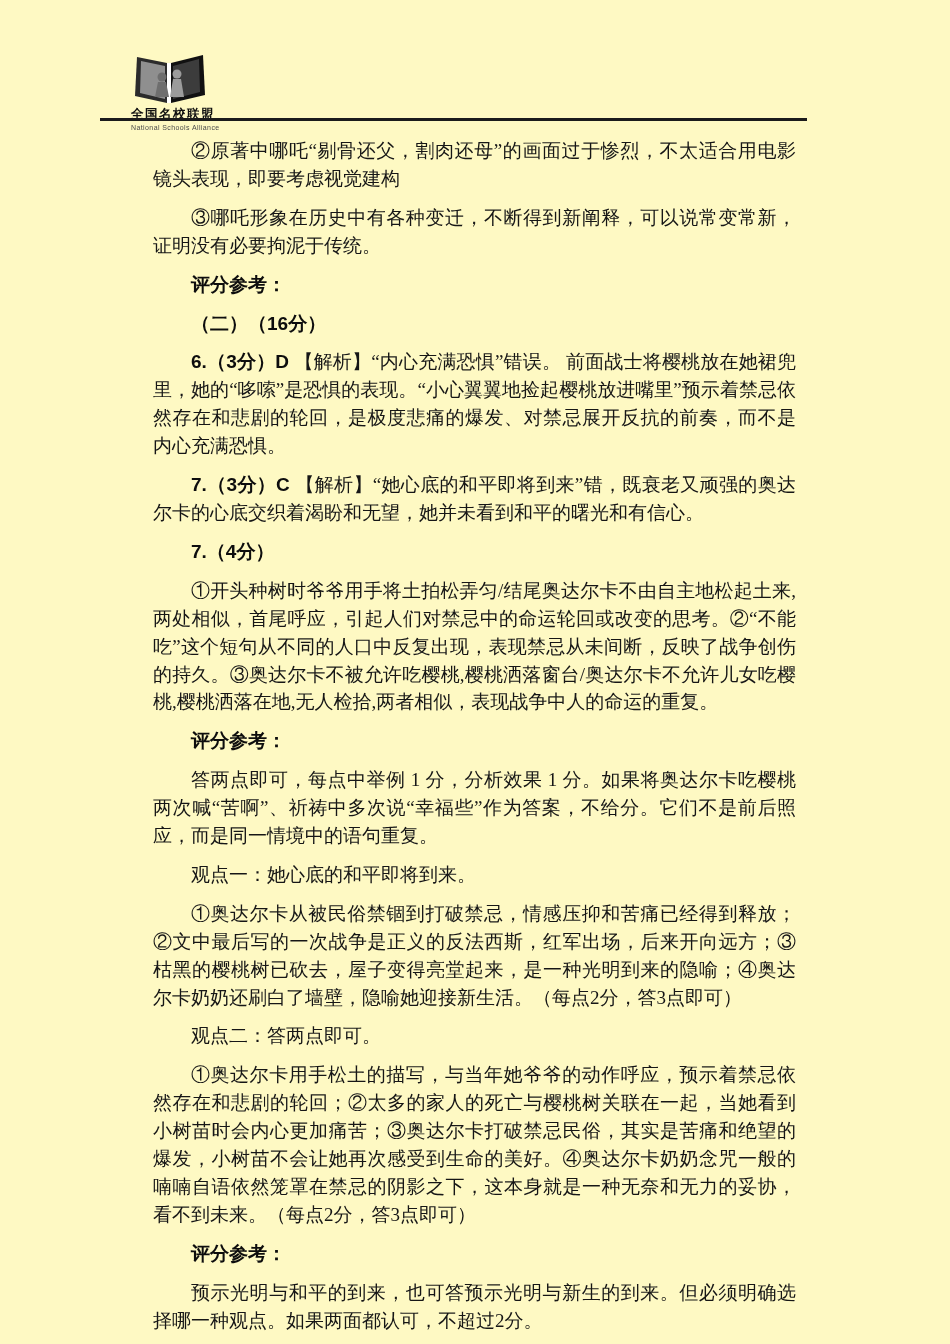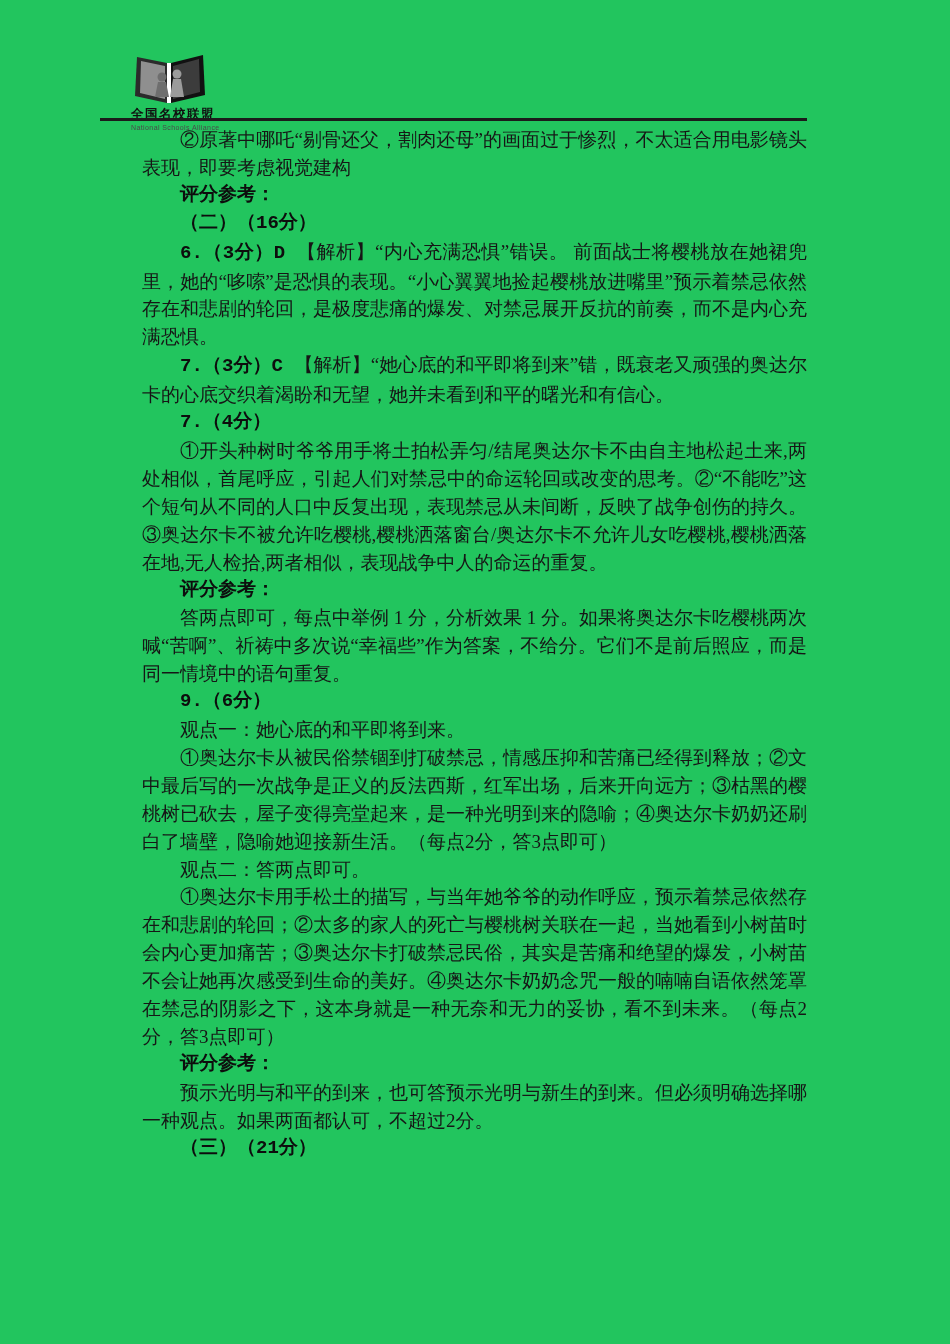--- a/index.html
+++ b/index.html
@@ -4,21 +4,21 @@
 <style>
   html, body { margin:0; padding:0; }
   body {
     width:950px; height:1344px;
     background:#ffffff;
     position:relative;
     font-family:"Liberation Serif", serif;
     color:#161616;
     overflow:hidden;
   }
-  .page { position:absolute; inset:0; background:#22c55e; }
+  .page { position:absolute; inset:0; background:#fef9c3; }
 
   
   .logo { position:absolute; left:131px; top:53px; width:120px; }
   .logo svg { display:block; }
   .logo-cn {
     font-family:"Liberation Sans", sans-serif;
     font-weight:bold; font-size:12.5px; letter-spacing:1.5px;
     color:#101010; margin-top:1px; white-space:nowrap;
   }
   .logo-en {
@@ -31,25 +31,25 @@
     width:707px; height:2.5px; background:#1b1b1b;
   }
 
   
   .content {
     position:absolute; left:142px; top:126px; width:665px;
     font-size:19px; line-height:27.9px;
     text-align:justify; text-justify:inter-ideograph;
     color:#161616;
   }
-  .para { margin:0; text-indent:2em; }
+  .para { margin:11px; text-indent:2em; }
   .para .bold-run,
   .para.heading {
     font-weight:bold;
-    font-family:Liberation Mono, monospace;
+    font-family:Liberation Sans, sans-serif;
     color:#0d0d0d;
   }
 </style>
 </head>
 <body>
 
 <div class="page">
 
   <div class="logo">
     <svg width="78" height="52" viewBox="0 0 78 52">
@@ -71,29 +71,29 @@
       <path d="M39 44 L42 26 L50 26 L53 44 Z" fill="#9b9b9b"></path>
     </svg>
     <div class="logo-cn">全国名校联盟</div>
     <div class="logo-en">National Schools Alliance</div>
   </div>
 
   <div class="rule"></div>
 
   <div class="content">
       <p class="para"><span>②原著中哪吒“剔骨还父，割肉还母”的画面过于惨烈，不太适合用电影镜头表现，即要考虑视觉建构</span></p>
+      <p class="para"><span>③哪吒形象在历史中有各种变迁，不断得到新阐释，可以说常变常新，证明没有必要拘泥于传统。</span></p>
       <p class="para heading"><span class="bold-run">评分参考：</span></p>
       <p class="para heading"><span class="bold-run">（二）（16分）</span></p>
       <p class="para"><span class="bold-run">6.（3分）D </span><span>【解析】“内心充满恐惧”错误。 前面战士将樱桃放在她裙兜里，她的“哆嗦”是恐惧的表现。“小心翼翼地捡起樱桃放进嘴里”预示着禁忌依然存在和悲剧的轮回，是极度悲痛的爆发、对禁忌展开反抗的前奏，而不是内心充满恐惧。</span></p>
       <p class="para"><span class="bold-run">7.（3分）C </span><span>【解析】“她心底的和平即将到来”错，既衰老又顽强的奥达尔卡的心底交织着渴盼和无望，她并未看到和平的曙光和有信心。</span></p>
       <p class="para heading"><span class="bold-run">7.（4分）</span></p>
       <p class="para"><span>①开头种树时爷爷用手将土拍松弄匀/结尾奥达尔卡不由自主地松起土来,两处相似，首尾呼应，引起人们对禁忌中的命运轮回或改变的思考。②“不能吃”这个短句从不同的人口中反复出现，表现禁忌从未间断，反映了战争创伤的持久。③奥达尔卡不被允许吃樱桃,樱桃洒落窗台/奥达尔卡不允许儿女吃樱桃,樱桃洒落在地,无人检拾,两者相似，表现战争中人的命运的重复。</span></p>
       <p class="para heading"><span class="bold-run">评分参考：</span></p>
       <p class="para"><span>答两点即可，每点中举例 1 分，分析效果 1 分。如果将奥达尔卡吃樱桃两次喊“苦啊”、祈祷中多次说“幸福些”作为答案，不给分。它们不是前后照应，而是同一情境中的语句重复。</span></p>
-      <p class="para heading"><span class="bold-run">9.（6分）</span></p>
       <p class="para"><span>观点一：她心底的和平即将到来。</span></p>
       <p class="para"><span>①奥达尔卡从被民俗禁锢到打破禁忌，情感压抑和苦痛已经得到释放；②文中最后写的一次战争是正义的反法西斯，红军出场，后来开向远方；③枯黑的樱桃树已砍去，屋子变得亮堂起来，是一种光明到来的隐喻；④奥达尔卡奶奶还刷白了墙壁，隐喻她迎接新生活。（每点2分，答3点即可）</span></p>
       <p class="para"><span>观点二：答两点即可。</span></p>
       <p class="para"><span>①奥达尔卡用手松土的描写，与当年她爷爷的动作呼应，预示着禁忌依然存在和悲剧的轮回；②太多的家人的死亡与樱桃树关联在一起，当她看到小树苗时会内心更加痛苦；③奥达尔卡打破禁忌民俗，其实是苦痛和绝望的爆发，小树苗不会让她再次感受到生命的美好。④奥达尔卡奶奶念咒一般的喃喃自语依然笼罩在禁忌的阴影之下，这本身就是一种无奈和无力的妥协，看不到未来。（每点2分，答3点即可）</span></p>
       <p class="para heading"><span class="bold-run">评分参考：</span></p>
       <p class="para"><span>预示光明与和平的到来，也可答预示光明与新生的到来。但必须明确选择哪一种观点。如果两面都认可，不超过2分。</span></p>
       <p class="para heading"><span class="bold-run">（三）（21分）</span></p>
     </div>
 
 </div>

